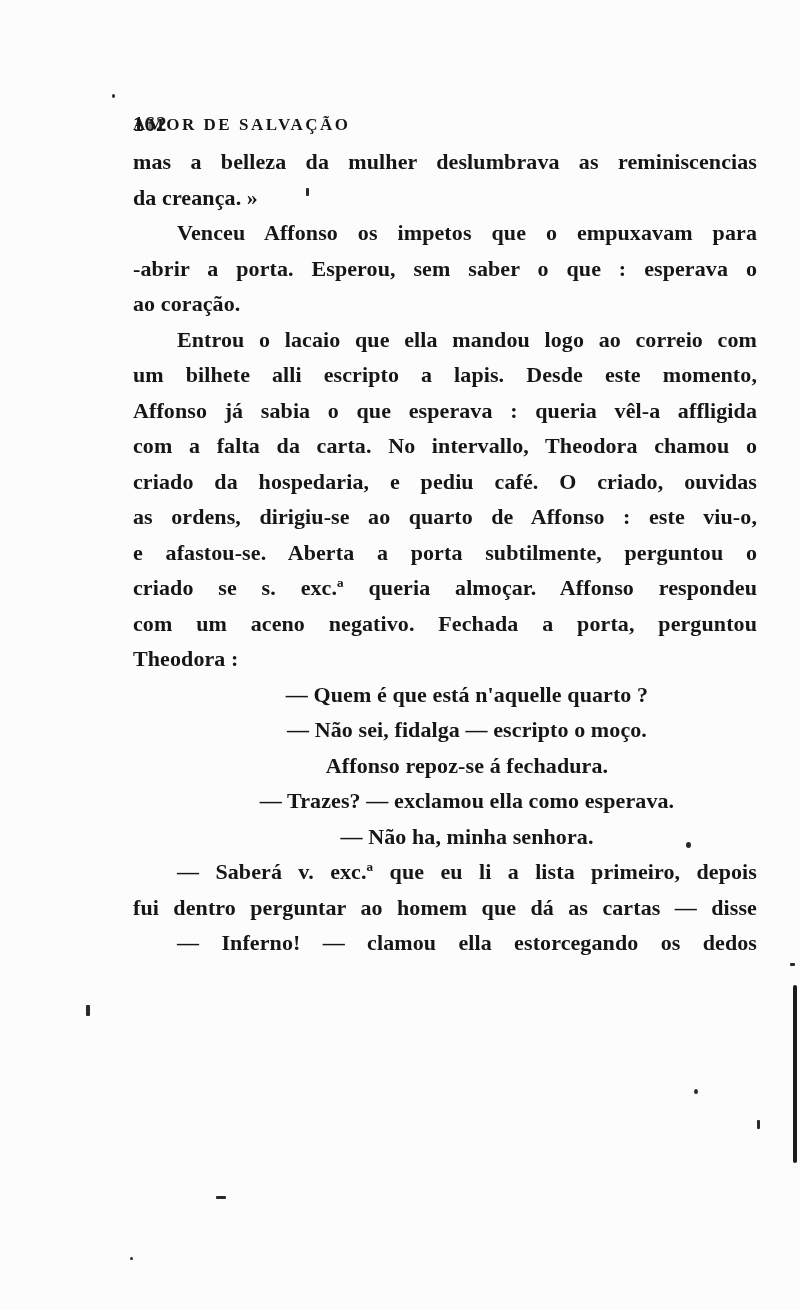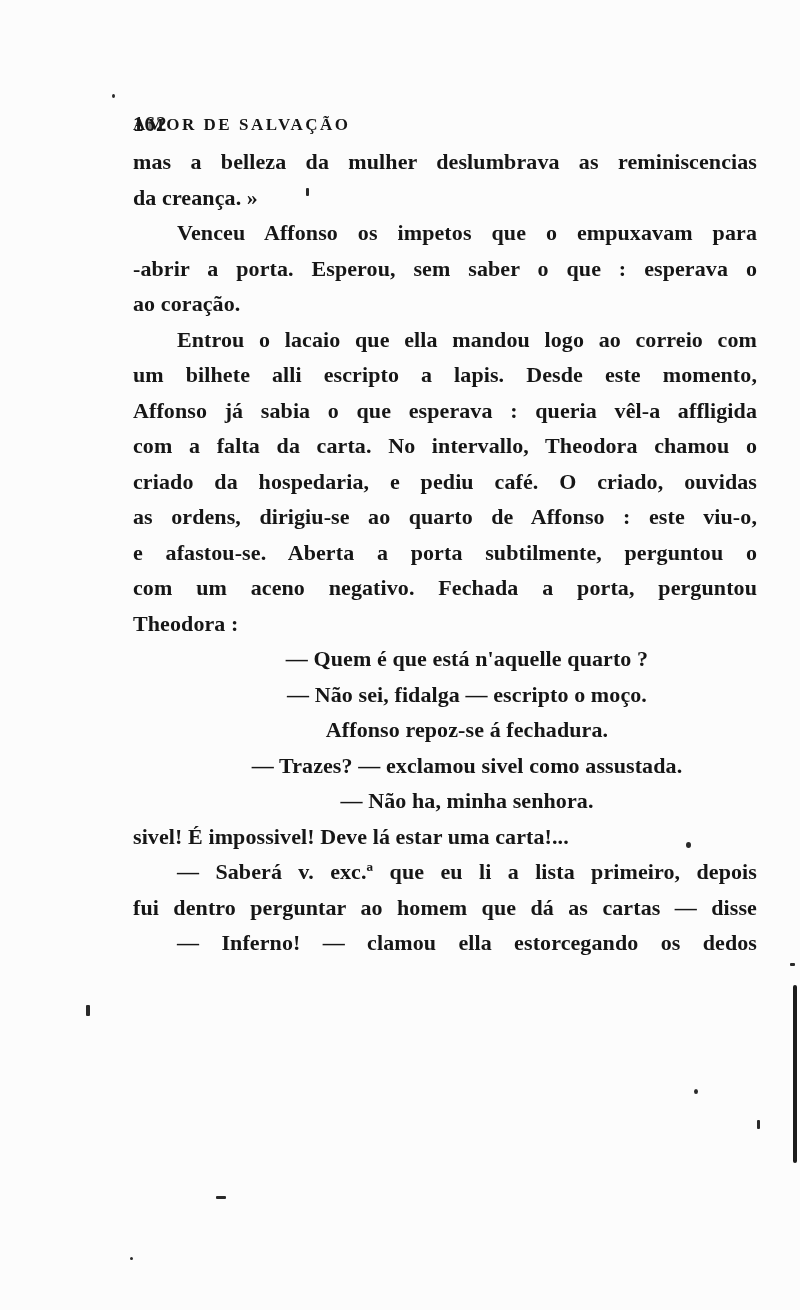--- a/index.html
+++ b/index.html
@@ -88,28 +88,28 @@
     <div class="line ind j">Venceu Affonso os impetos que o empuxavam para</div>
     <div class="line j">-abrir a porta. Esperou, sem saber o que : esperava o</div>
     <div class="line">ao coração.</div>
     <div class="line ind j">Entrou o lacaio que ella mandou logo ao correio com</div>
     <div class="line j">um bilhete alli escripto a lapis. Desde este momento,</div>
     <div class="line j">Affonso já sabia o que esperava : queria vêl-a affligida</div>
     <div class="line j">com a falta da carta. No intervallo, Theodora chamou o</div>
     <div class="line j">criado da hospedaria, e pediu café. O criado, ouvidas</div>
     <div class="line j">as ordens, dirigiu-se ao quarto de Affonso : este viu-o,</div>
     <div class="line j">e afastou-se. Aberta a porta subtilmente, perguntou o</div>
+    <div class="line j">criado se s. exc.ª queria almoçar. Affonso respondeu</div>
     <div class="line j">com um aceno negativo. Fechada a porta, perguntou</div>
     <div class="line">Theodora :</div>
     <div class="line ind">— Quem é que está n'aquelle quarto ?</div>
     <div class="line ind">— Não sei, fidalga — escripto o moço.</div>
     <div class="line ind">Affonso repoz-se á fechadura.</div>
-    <div class="line ind">— Trazes? — exclamou sivel como assustada.</div>
+    <div class="line ind">— Trazes? — exclamou ella como esperava.</div>
     <div class="line ind">— Não ha, minha senhora.</div>
-    <div class="line">sivel! É impossivel! Deve lá estar uma carta!...</div>
     <div class="line ind j">— Saberá v. exc.ª que eu li a lista primeiro, depois</div>
     <div class="line j">fui dentro perguntar ao homem que dá as cartas — disse</div>
     <div class="line ind j">— Inferno! — clamou ella estorcegando os dedos</div>
   </div>
 
   <div class="scan-streak"></div>
   <div class="speck s1"></div>
   <div class="speck s2"></div>
   <div class="speck s3"></div>
   <div class="speck s4"></div>

